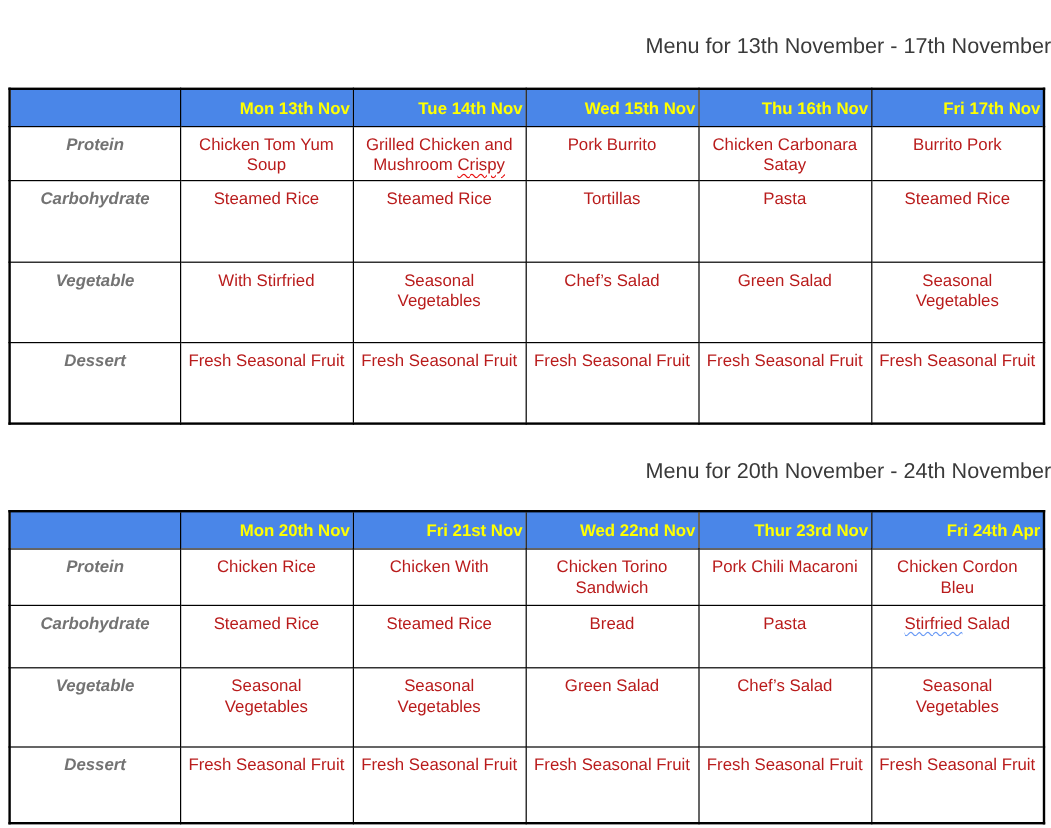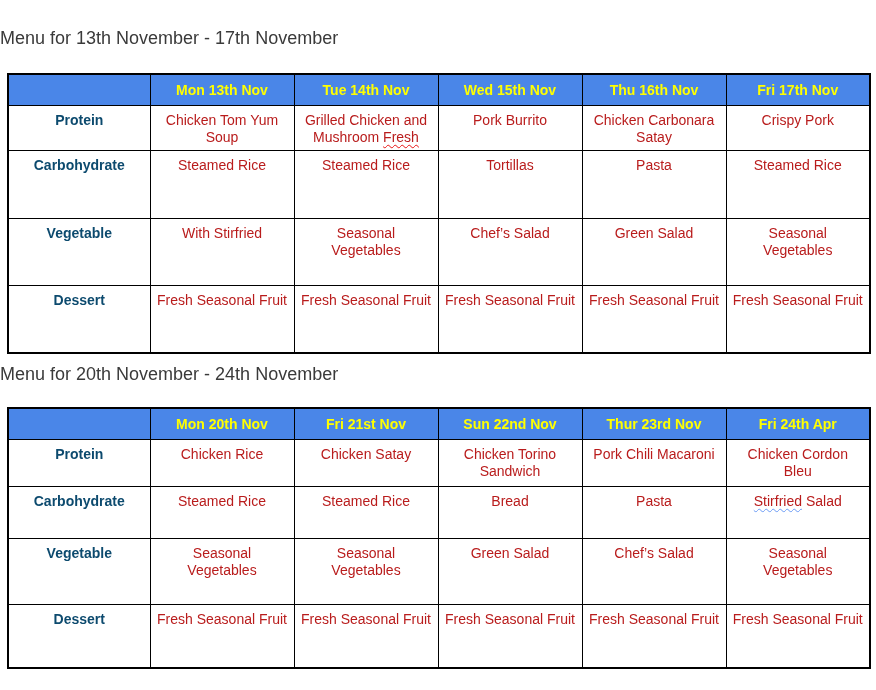--- a/index.html
+++ b/index.html
@@ -7,58 +7,59 @@
     width: 876px; height: 690px;
     background: #ffffff;
     font-family: "Liberation Sans", sans-serif;
     overflow: hidden;
   }
   .page { width: 876px; }
   h1.doc-title {
     font-size: 18px;
     font-weight: 400;
     color: #3a3a3a;
-    text-align: left;
+    text-align: right;
     line-height: 24px;
     margin: 0;
   }
   #title1 { margin-top: 26px; margin-bottom: 23px; }
-  #title2 { margin-top: 8px; margin-bottom: 21px; }
+  #title2 { margin-top: 26px; margin-bottom: 21px; }
   table.menu-table {
     border-collapse: collapse;
     table-layout: fixed;
     width: 862px;
     margin-left: 7px;
     border: 2px solid #000;
   }
   .menu-table th, .menu-table td {
     border: 1px solid #000;
     overflow: hidden;
   }
   .menu-table thead th {
     background: #4a86e8;
     color: #ffff00;
     font-size: 14px;
     font-weight: 700;
     height: 30px;
     vertical-align: middle;
-    text-align: center;
+    text-align: right;
     padding: 0 2px;
   }
   .menu-table td {
     vertical-align: top;
     text-align: center;
     font-size: 14px;
     line-height: 17px;
     color: #b91c1c;
     padding: 6px 6px 2px 6px;
   }
   .menu-table td.rowlabel {
     font-weight: 700;
-    color: #0c4a6e;
+    color: #737373;
+    font-style: italic;
   }
   
   #t1 tr.r0 { height: 45px; }
   #t1 tr.r1 { height: 68px; }
   #t1 tr.r2 { height: 67px; }
   #t1 tr.r3 { height: 67px; }
   #t2 tr.r0 { height: 47px; }
   #t2 tr.r1 { height: 52px; }
   #t2 tr.r2 { height: 66px; }
   #t2 tr.r3 { height: 64px; }
@@ -100,24 +101,24 @@
         <th>Tue 14th Nov</th>
         <th>Wed 15th Nov</th>
         <th>Thu 16th Nov</th>
         <th>Fri 17th Nov</th>
       </tr>
     </thead>
     <tbody>
       <tr class="r0">
         <td class="rowlabel">Protein</td>
         <td>Chicken Tom Yum Soup</td>
-        <td><span>Grilled Chicken and Mushroom </span><span class="spell-red">Fresh</span><span></span></td>
+        <td><span>Grilled Chicken and Mushroom </span><span class="spell-red">Crispy</span><span></span></td>
         <td>Pork Burrito</td>
         <td>Chicken Carbonara Satay</td>
-        <td>Crispy Pork</td>
+        <td>Burrito Pork</td>
       </tr>
       <tr class="r1">
         <td class="rowlabel">Carbohydrate</td>
         <td>Steamed Rice</td>
         <td>Steamed Rice</td>
         <td>Tortillas</td>
         <td>Pasta</td>
         <td>Steamed Rice</td>
       </tr>
       <tr class="r2">
@@ -148,30 +149,30 @@
         <col style="width:144px">
         <col style="width:144px">
         <col style="width:144px">
         <col style="width:144px">
     </colgroup>
     <thead>
       <tr>
         <th></th>
         <th>Mon 20th Nov</th>
         <th>Fri 21st Nov</th>
-        <th>Sun 22nd Nov</th>
+        <th>Wed 22nd Nov</th>
         <th>Thur 23rd Nov</th>
         <th>Fri 24th Apr</th>
       </tr>
     </thead>
     <tbody>
       <tr class="r0">
         <td class="rowlabel">Protein</td>
         <td>Chicken Rice</td>
-        <td>Chicken Satay</td>
+        <td>Chicken With</td>
         <td>Chicken Torino Sandwich</td>
         <td>Pork Chili Macaroni</td>
         <td>Chicken Cordon Bleu</td>
       </tr>
       <tr class="r1">
         <td class="rowlabel">Carbohydrate</td>
         <td>Steamed Rice</td>
         <td>Steamed Rice</td>
         <td>Bread</td>
         <td>Pasta</td>

